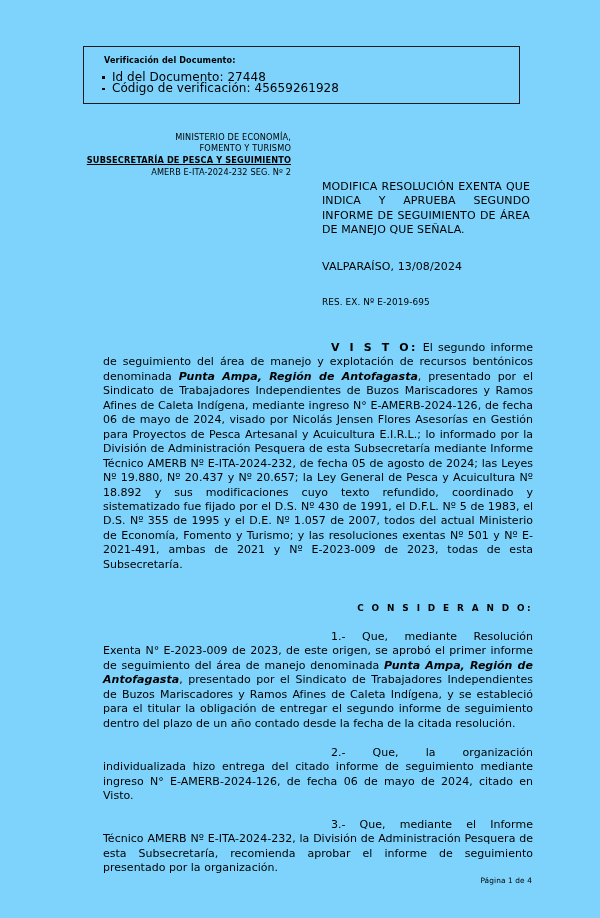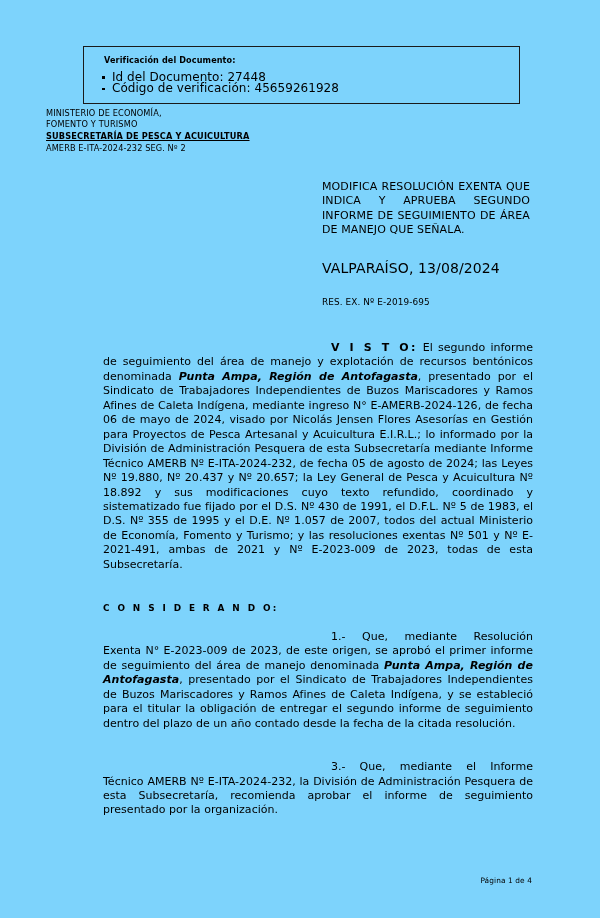--- a/index.html
+++ b/index.html
@@ -61,23 +61,23 @@
     top: 4.4px;
     width: 2.6px;
     height: 2.6px;
     background: #000;
   }
 
   
   .ministry {
     position: absolute;
     left: 46px;
-    top: 108px;
+    top: 132px;
     width: 245px;
-    text-align: left;
+    text-align: right;
     font-size: 8.2px;
     line-height: 11.3px;
     letter-spacing: 0.15px;
   }
   .ministry .l1, .ministry .l2 { display: block; }
   .subsec {
     display: block;
     font-weight: bold;
     text-decoration: underline;
     letter-spacing: 0.15px;
@@ -99,21 +99,21 @@
     line-height: 14.4px;
     text-align: justify;
     text-align-last: left;
     letter-spacing: 0.1px;
   }
 
   .place-date {
     position: absolute;
     left: 322px;
     top: 260px;
-    font-size: 14px;
+    font-size: 11px;
     letter-spacing: 0.1px;
   }
   .res-number {
     position: absolute;
     left: 322px;
     top: 297px;
     font-size: 8.9px;
     letter-spacing: 0.1px;
   }
 
@@ -137,21 +137,21 @@
     width: 228px;
   }
   .spacer-sm { height: 14.45px; }
   .spacer-md { height: 28.9px; }
 
   .heading-center {
     margin: 0;
     font-size: 8.9px;
     line-height: 14.45px;
     font-weight: bold;
-    text-align: left;
+    text-align: right;
     letter-spacing: 2.4px;
   }
   .visto-label {
     font-weight: bold;
     letter-spacing: 2.3px;
   }
   .bi { font-weight: bold; font-style: italic; }
 
   
   .page-footer {
@@ -171,21 +171,21 @@
     <div class="verif-title">Verificación del Documento:</div>
     <ul class="verif-list">
       <li>Id del Documento: 27448</li>
       <li>Código de verificación: 45659261928</li>
     </ul>
   </div>
 
   <div class="ministry">
     <span class="l1">MINISTERIO DE ECONOMÍA,</span>
     <span class="l2">FOMENTO Y TURISMO</span>
-    <span class="subsec">SUBSECRETARÍA DE PESCA Y ACUICULTURA</span>
+    <span class="subsec">SUBSECRETARÍA DE PESCA Y SEGUIMIENTO</span>
     <span class="amerb-ref">AMERB E-ITA-2024-232 SEG. Nº 2</span>
   </div>
 
   <div class="doc-title">MODIFICA RESOLUCIÓN EXENTA QUE INDICA Y APRUEBA SEGUNDO INFORME DE SEGUIMIENTO DE ÁREA DE MANEJO QUE SEÑALA.</div>
 
   <div class="place-date">VALPARAÍSO, 13/08/2024</div>
 
   <div class="res-number">RES. EX. Nº E-2019-695</div>
 
   <div class="body-block">
@@ -199,20 +199,23 @@
     <p class="heading-center">C O N S I D E R A N D O:</p>
 
     <div class="spacer-sm"></div>
 
     <p class="para">
       <span class="lead-in"></span><span>1.- Que, mediante Resolución Exenta N° E-2023-009 de 2023, de este origen, se aprobó el primer informe de seguimiento del área de manejo denominada </span><span class="bi">Punta Ampa, Región de Antofagasta</span><span>, presentado por el Sindicato de Trabajadores Independientes de Buzos Mariscadores y Ramos Afines de Caleta Indígena, y se estableció para el titular la obligación de entregar el segundo informe de seguimiento dentro del plazo de un año contado desde la fecha de la citada resolución.</span>
     </p>
 
     <div class="spacer-sm"></div>
 
+    <p class="para">
+      <span class="lead-in"></span><span>2.- Que, la organización individualizada hizo entrega del citado informe de seguimiento mediante ingreso N° E-AMERB-2024-126, de fecha 06 de mayo de 2024, citado en Visto.</span>
+    </p>
 
     <div class="spacer-sm"></div>
 
     <p class="para">
       <span class="lead-in"></span><span>3.- Que, mediante el Informe Técnico AMERB Nº E-ITA-2024-232, la División de Administración Pesquera de esta Subsecretaría, recomienda aprobar el informe de seguimiento presentado por la organización.</span>
     </p>
 
   </div>
 
   <div class="page-footer">Página 1 de 4</div>

